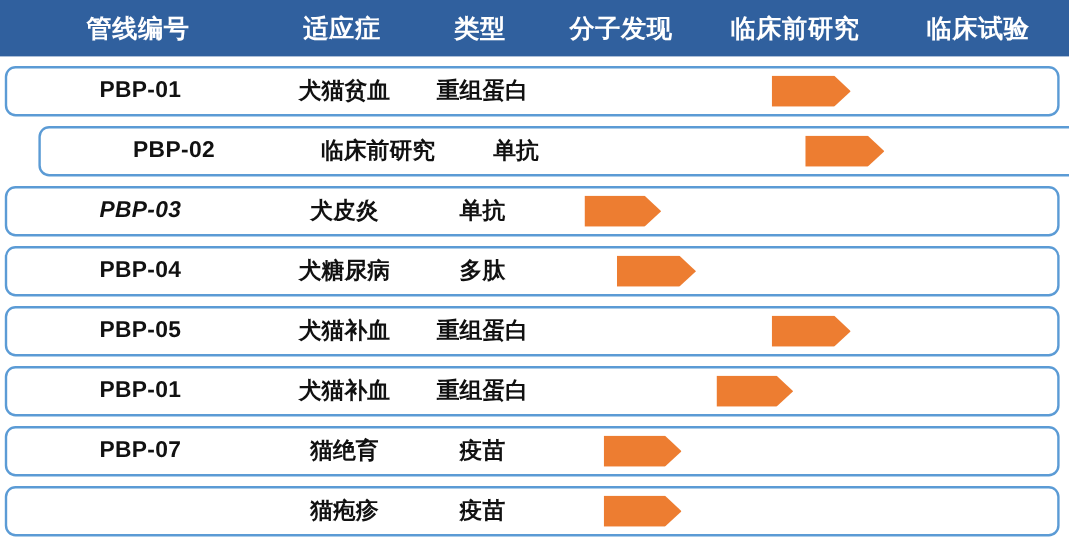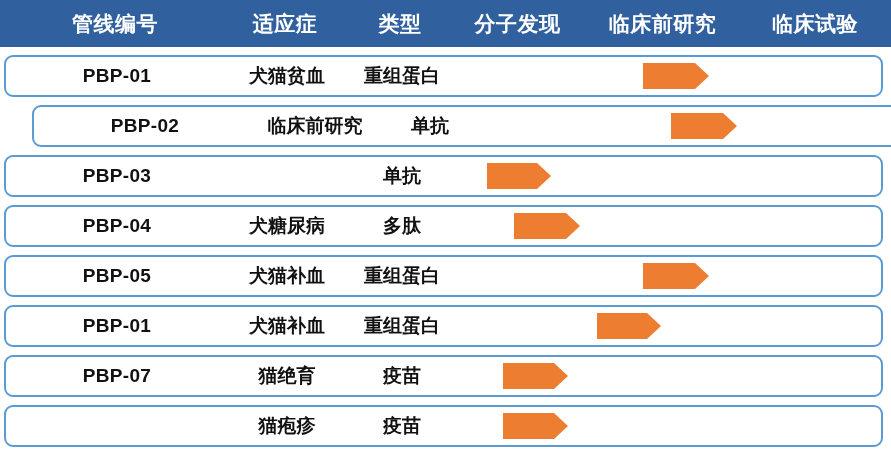--- a/index.html
+++ b/index.html
@@ -69,21 +69,22 @@
         <div class="cell" style="left: 326px; width: 140px;">重组蛋白</div>
         <div class="arrow" title="临床前研究" style="left: 637px; width: 66px; top: 6px;"></div>
       </div>
       <div class="row" style="top: 105px; margin-left: 28px;">
         <div class="cell id" style="left: 16px; width: 190px;">PBP-02</div>
         <div class="cell" style="left: 206px; width: 150px;">临床前研究</div>
         <div class="cell" style="left: 326px; width: 140px;">单抗</div>
         <div class="arrow" title="临床前研究" style="left: 637px; width: 66px; top: 6px;"></div>
       </div>
       <div class="row" style="top: 155px;">
-        <div class="cell id" style="left: 16px; width: 190px;">PBP-03</div>
+        <div class="cell id" style="left: 16px; width: 190px; font-style: italic;">PBP-03</div>
+        <div class="cell" style="left: 206px; width: 150px;">犬皮炎</div>
         <div class="cell" style="left: 326px; width: 140px;">单抗</div>
         <div class="arrow" title="分子发现" style="left: 481px; width: 64px; top: 6px;"></div>
       </div>
       <div class="row" style="top: 205px;">
         <div class="cell id" style="left: 16px; width: 190px;">PBP-04</div>
         <div class="cell" style="left: 206px; width: 150px;">犬糖尿病</div>
         <div class="cell" style="left: 326px; width: 140px;">多肽</div>
         <div class="arrow" title="分子发现" style="left: 508px; width: 66px; top: 6px;"></div>
       </div>
       <div class="row" style="top: 255px;">

